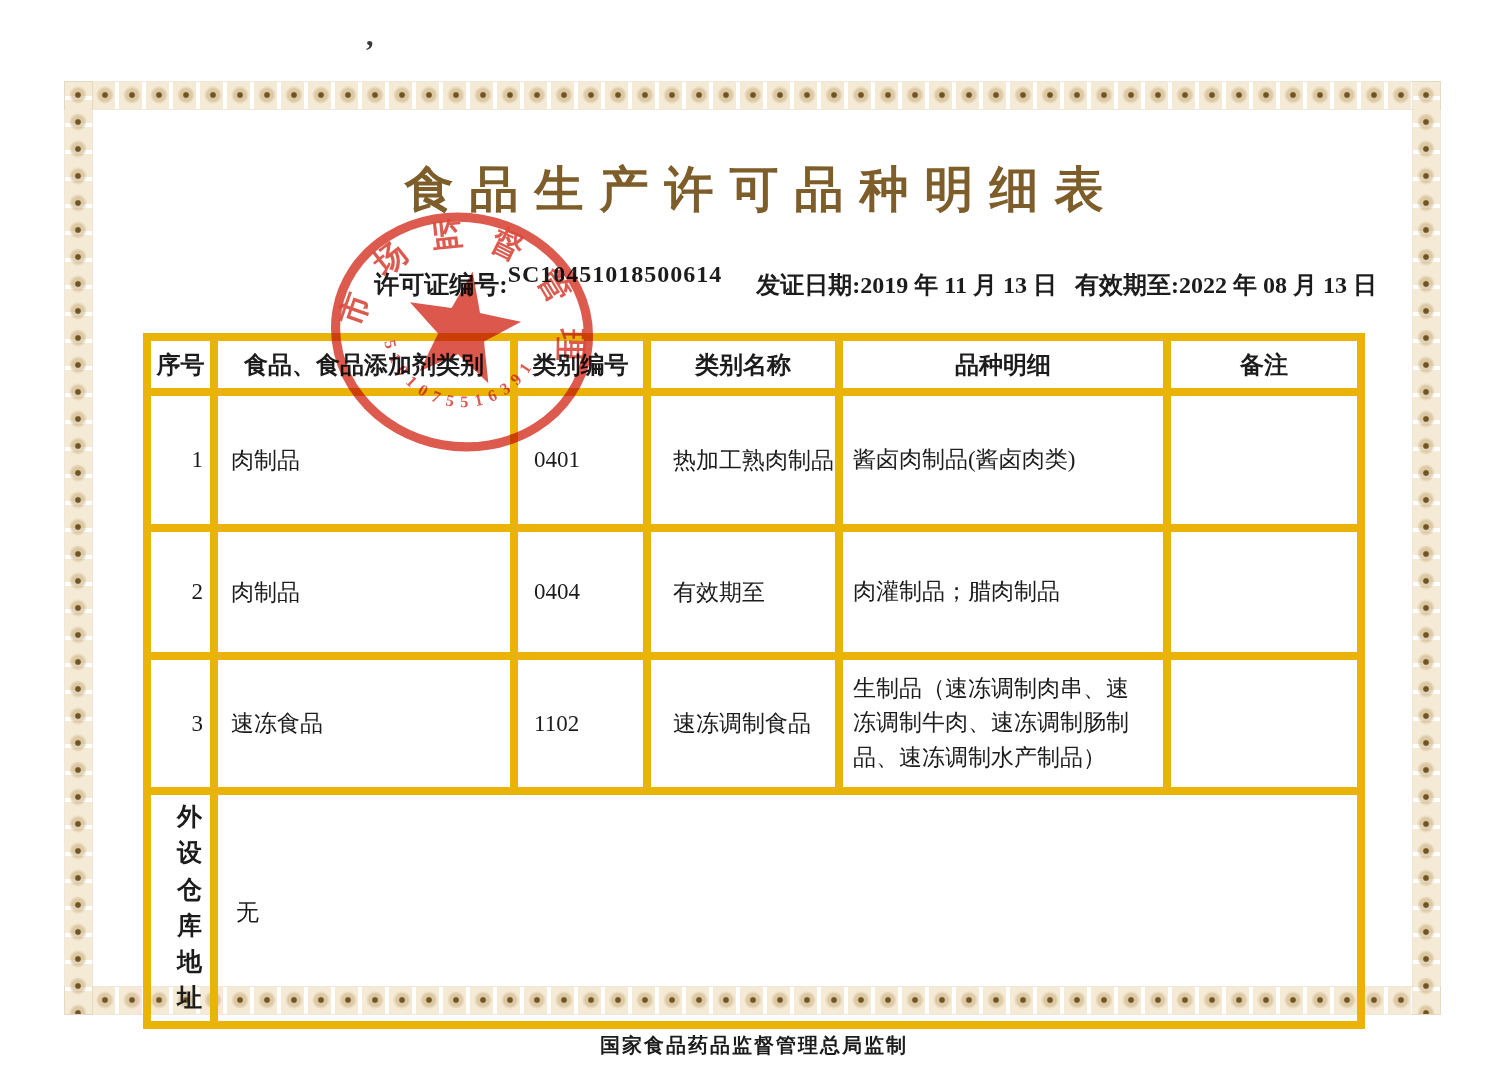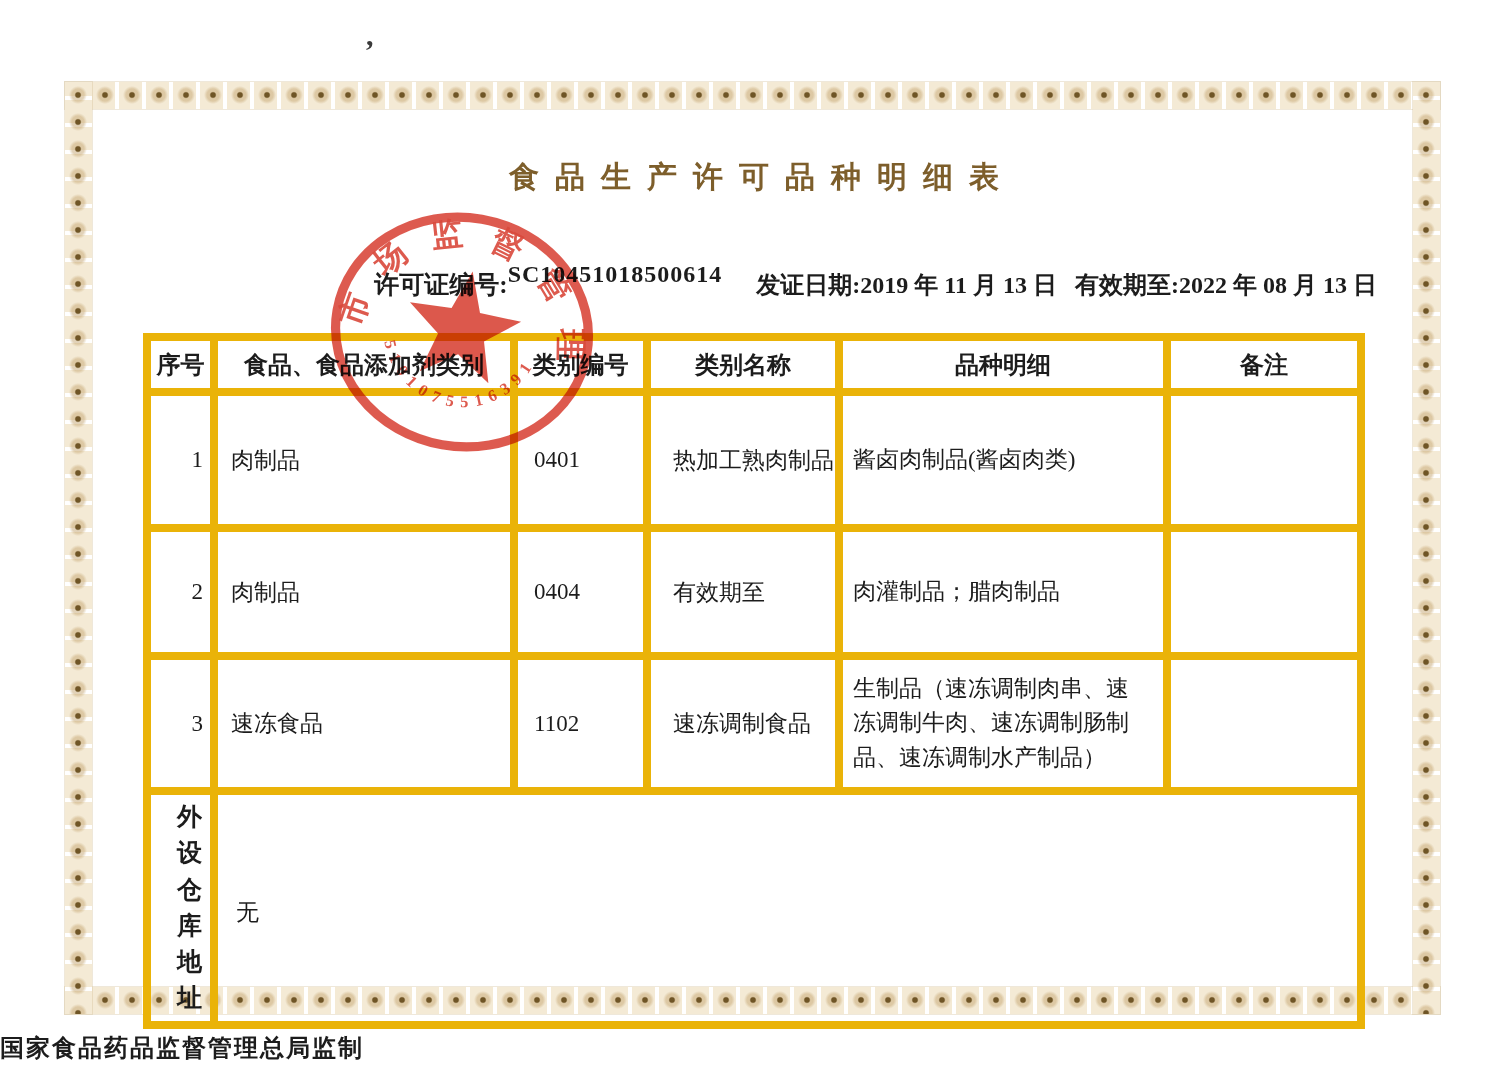--- a/index.html
+++ b/index.html
@@ -33,21 +33,21 @@
     box-shadow:0 0 0 1px rgba(210,190,150,0.35);
   }
   .edge-top{ top:0; } .edge-bottom{ bottom:0; }
   .edge-left{ left:0; } .edge-right{ right:0; }
 
   .stray-mark { position:absolute; left:366px; top:18px; font-size:30px; font-weight:bold; color:#3a3a3a; }
 
   
   .doc-title {
     position:absolute; left:0; top:157px; width:100%;
-    text-align:center; font-size:30px; font-weight:bold;
+    text-align:center; font-size:49px; font-weight:bold;
     letter-spacing:16px; color:#7d5e2b; text-indent:16px;
   }
 
   
   .license-line {
     position:absolute; left:177px; top:268px; width:1200px;
     font-size:24px; font-weight:bold; white-space:nowrap;text-align:right;
   }
   .license-label { font-size:25px; }
   .license-number {
@@ -76,21 +76,21 @@
   tr.row-wh td { height:112px; }
   td.wh-label {
     font-weight:bold; font-size:25px; text-align:right;
     padding:4px 6px; line-height:1.45; word-break:break-all; letter-spacing:2px;
   }
   td.wh-value { vertical-align:top; padding:10px 0 0 18px; }
 
   
   .doc-footer {
     position:absolute; left:0; top:1032px; width:100%;
-    font-size:24px; font-weight:bold; letter-spacing:2px;
+    text-align:center; font-size:20px; font-weight:bold; letter-spacing:2px;
   }
 
   
   .seal {
     position:absolute; left:326px; top:209px; width:272px; height:246px;
     mix-blend-mode:multiply; opacity:0.92; pointer-events:none;
   }
   .seal text { font-family:"Liberation Serif","DejaVu Serif",serif; font-weight:bold; }
 </style>
 </head>

